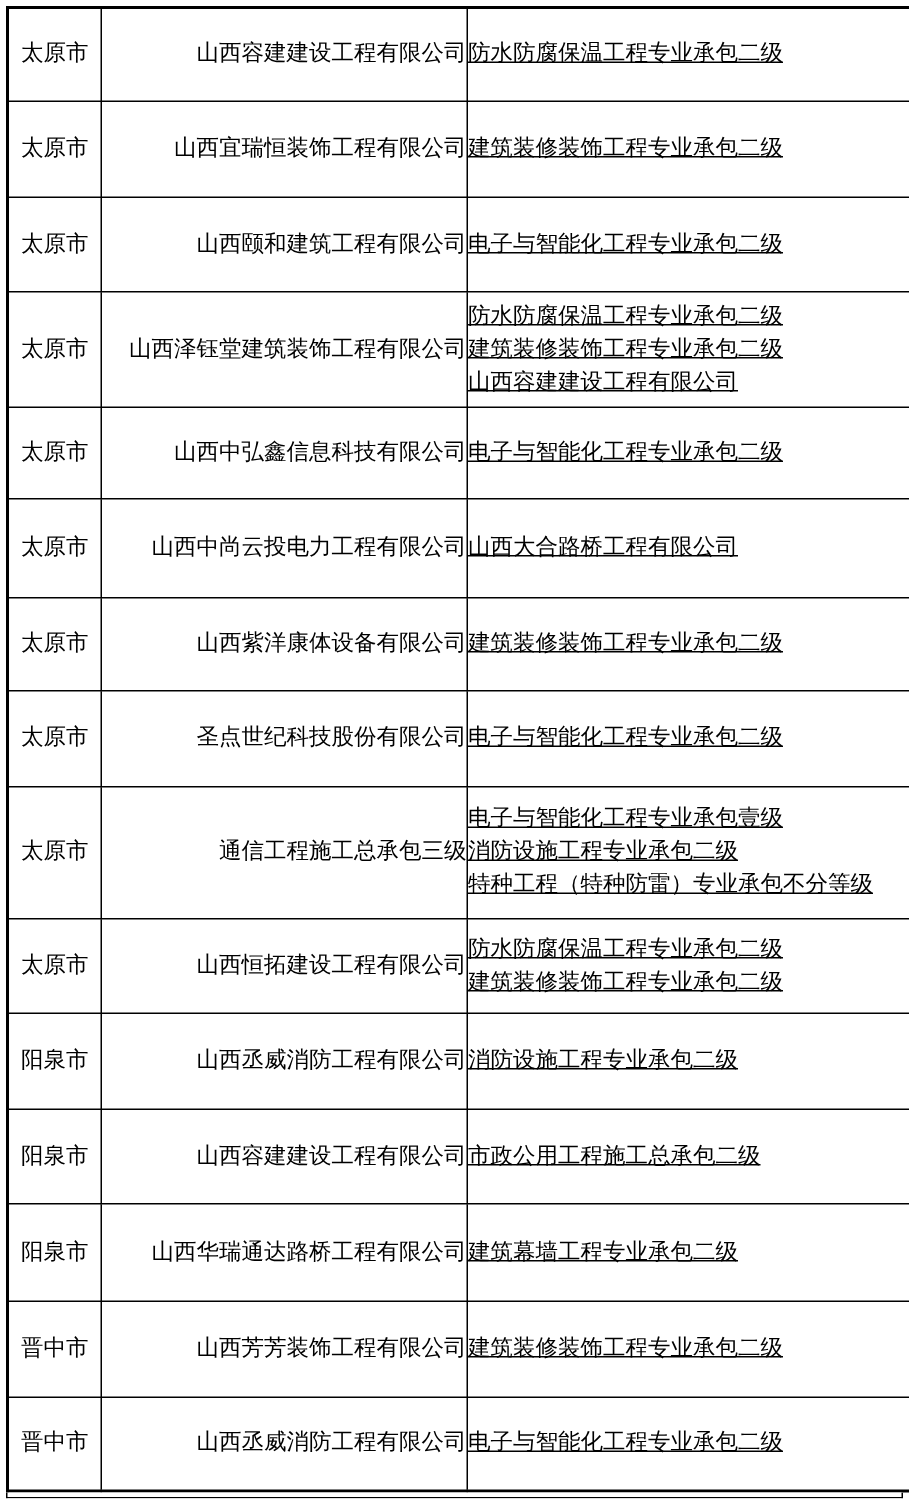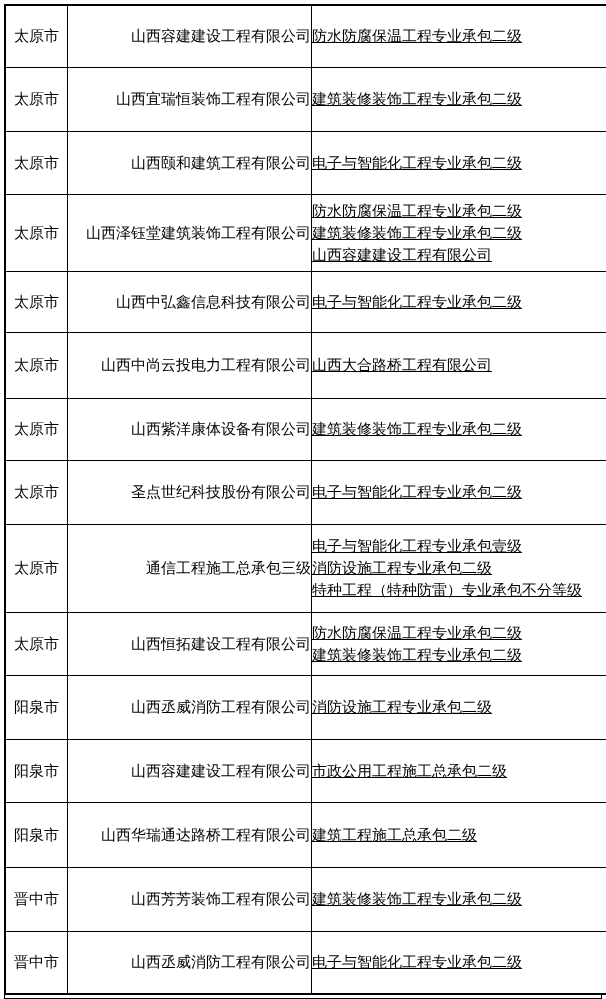--- a/index.html
+++ b/index.html
@@ -155,21 +155,21 @@
     <td class="c-city">阳泉市</td>
     <td class="c-company">山西容建建设工程有限公司</td>
     <td class="c-qual">
             <div class="qual-line">市政公用工程施工总承包二级</div>
           </td>
   </tr>
         <tr style="height: 65px;">
     <td class="c-city">阳泉市</td>
     <td class="c-company">山西华瑞通达路桥工程有限公司</td>
     <td class="c-qual">
-            <div class="qual-line">建筑工程施工总承包二级</div>
+            <div class="qual-line">建筑幕墙工程专业承包二级</div>
           </td>
   </tr>
         <tr style="height: 64px;">
     <td class="c-city">晋中市</td>
     <td class="c-company">山西芳芳装饰工程有限公司</td>
     <td class="c-qual">
             <div class="qual-line">建筑装修装饰工程专业承包二级</div>
           </td>
   </tr>
         <tr style="height: 63px;">

